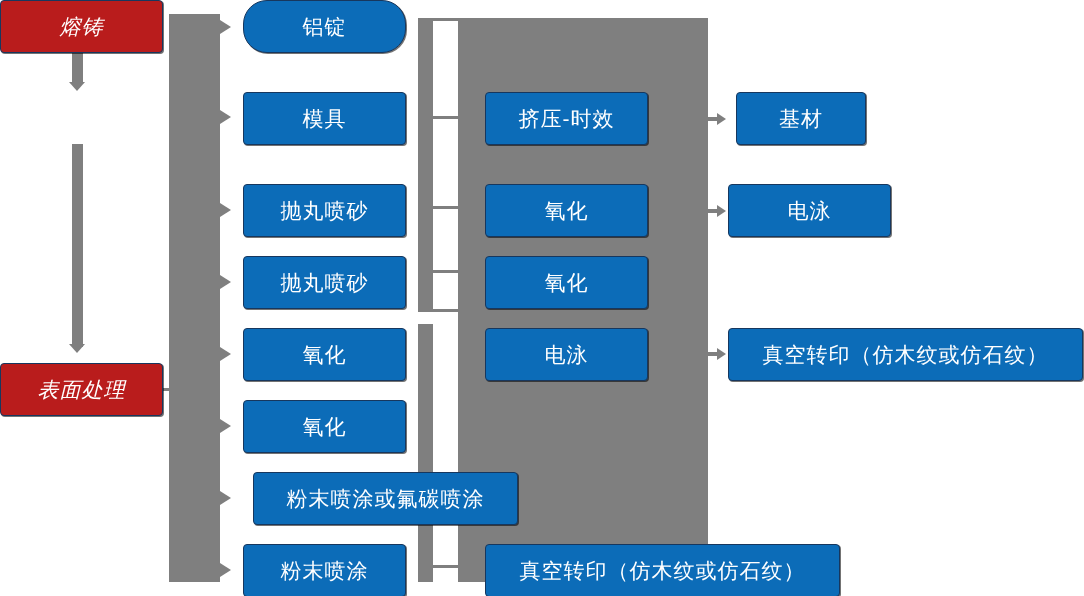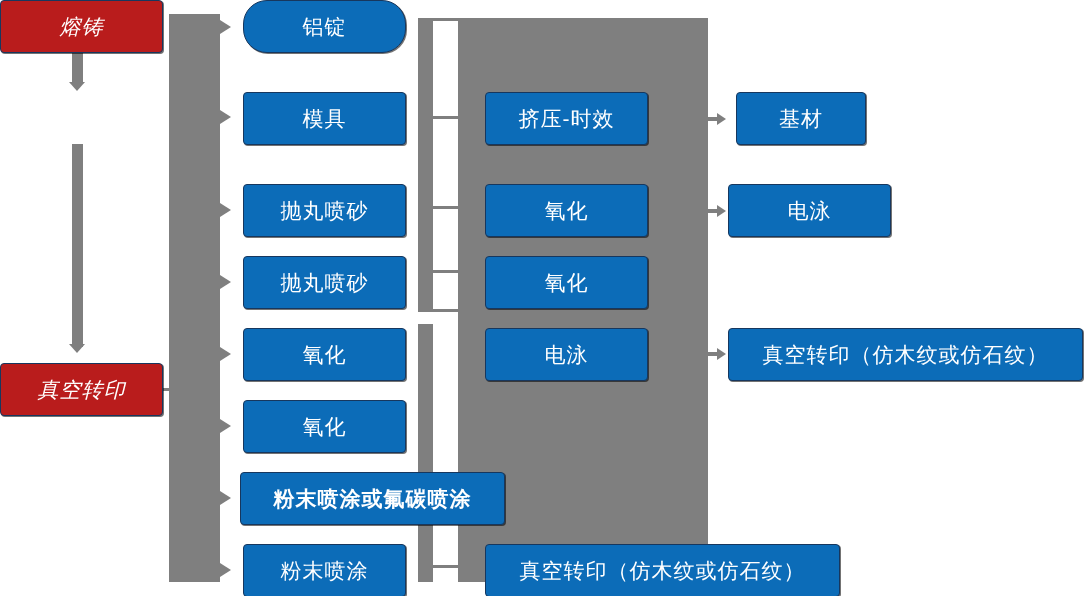--- a/index.html
+++ b/index.html
@@ -78,21 +78,21 @@
 <body>
 
 <div id="canvas">
 
   <div class="node dark" style="left:0px; top:0px; width:163px; height:53px;">
     <span>熔铸</span>
   </div>
 
 
   <div class="node dark" style="left:0px; top:363px; width:163px; height:53px;">
-    <span>真空转印</span>
+    <span>表面处理</span>
   </div>
 
   <div class="band" style="left:72px; top:52px; width:11px; height:32px;"></div>
   <div class="arrow-down" style="left:69px; top:82px;"></div>
 
   <div class="band" style="left:72px; top:144px; width:11px; height:203px;"></div>
   <div class="arrow-down" style="left:69px; top:344px;"></div>
 
   <div class="band" style="left:169px; top:14px; width:51px; height:568px;"></div>
 
@@ -118,21 +118,21 @@
   </div>
   <div class="node light" style="left:243px; top:256px; width:163px; height:53px;">
     <span>抛丸喷砂</span>
   </div>
   <div class="node light" style="left:243px; top:328px; width:163px; height:53px;">
     <span>氧化</span>
   </div>
   <div class="node light" style="left:243px; top:400px; width:163px; height:53px;">
     <span>氧化</span>
   </div>
-  <div class="node light" style="left:240px; top:472px; width:265px; height:53px;font-weight:bold;">
+  <div class="node light" style="left:253px; top:472px; width:265px; height:53px;">
     <span>粉末喷涂或氟碳喷涂</span>
   </div>
   <div class="node light" style="left:243px; top:544px; width:163px; height:53px;">
     <span>粉末喷涂</span>
   </div>
 
   <div class="band" style="left:418px; top:18px; width:15px; height:294px;"></div>
   <div class="band" style="left:418px; top:324px; width:15px; height:258px;"></div>
 
   <div class="tick" style="left:433px; top:18px;  width:28px; height:3px;"></div>

